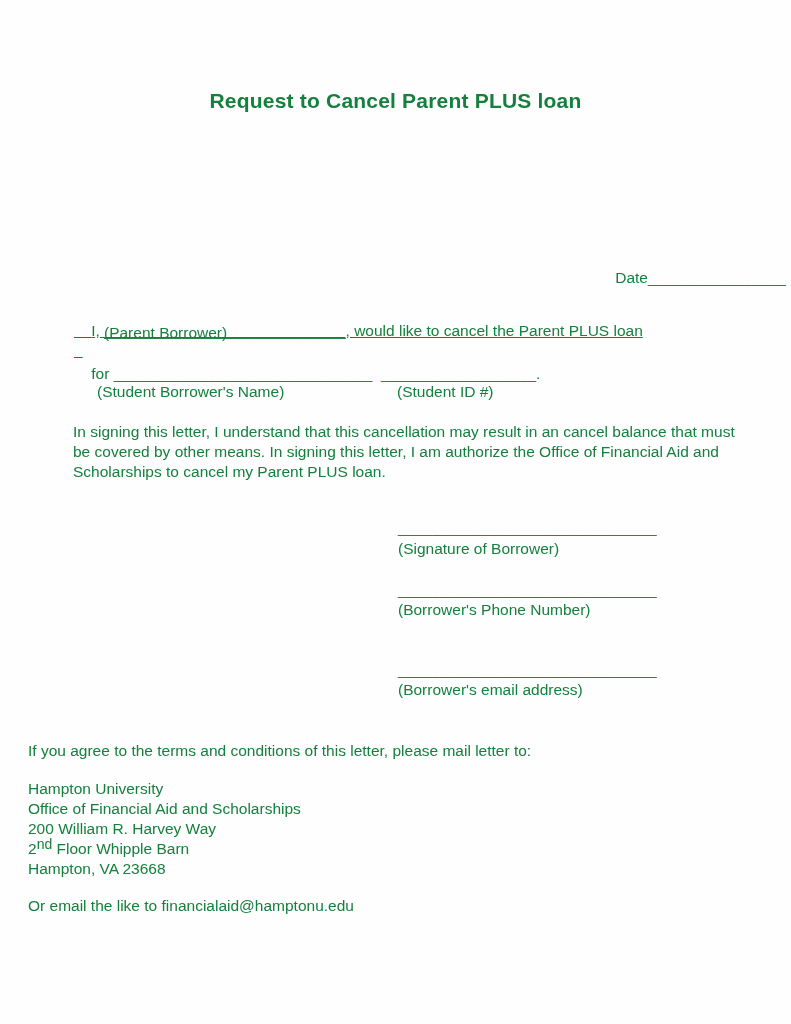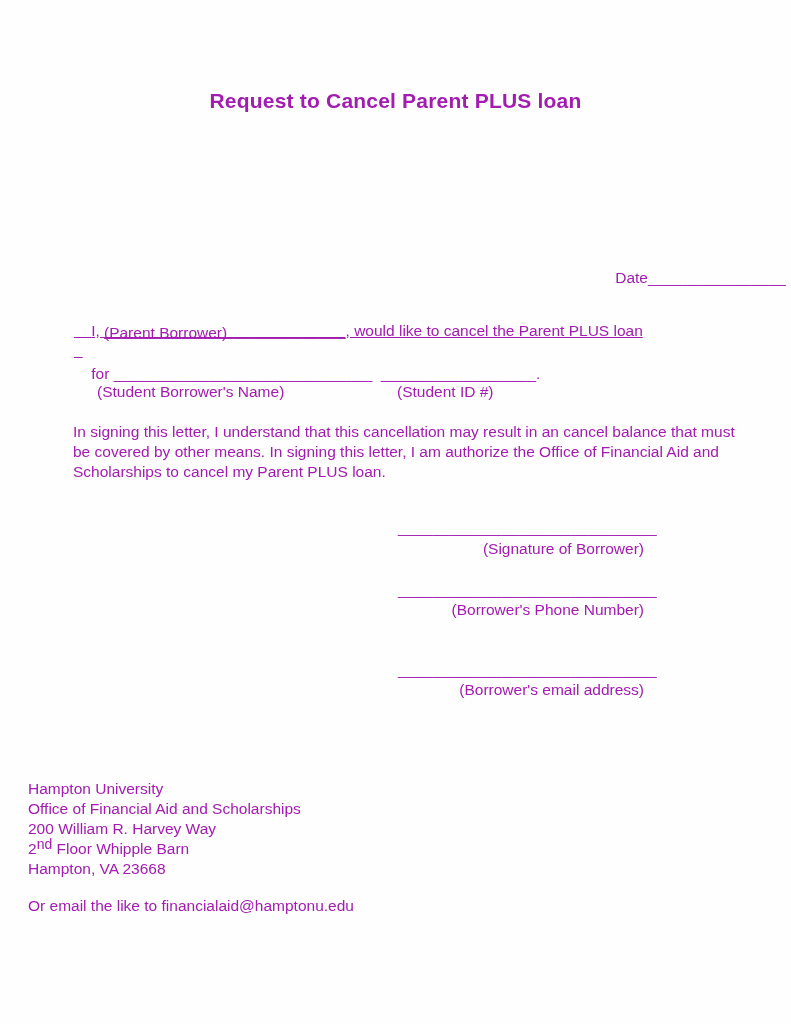--- a/index.html
+++ b/index.html
@@ -5,21 +5,21 @@
   * { margin: 0; padding: 0; box-sizing: border-box; }
   html, body { background: #e9e9e9; }
   .page {
     position: relative;
     width: 791px;
     height: 1024px;
     background: #fefefe;
     font-family: "Liberation Sans", "DejaVu Sans", sans-serif;
     font-size: 15.5px;
     line-height: 20px;
-    color: #a21caf;
+    color: #15803d;
     overflow: hidden;
     margin: 0 auto;
   }
   .abs { position: absolute; }
   .title {
     top: 88px;
     left: 0;
     width: 100%;
     text-align: center;
     font-size: 21px;
@@ -33,21 +33,21 @@
   .opening-label { top: 323px; left: 104px; }
   .for-line    { top: 344px; left: 74px; }
   .for-label-1 { top: 382px; left: 97px; }
   .for-label-2 { top: 382px; left: 397px; }
   .body-para   { top: 422px; left: 73px; }
   .body-para div { white-space: nowrap; }
   .sig-group { left: 398px; width: 260px; text-align: left; }
   .sig-1 { top: 518px; }
   .sig-2 { top: 580px; }
   .sig-3 { top: 660px; }
-  .sig-label { left: 384px; width: 260px; text-align: right; }
+  .sig-label { left: 398px; width: 260px; text-align: left; }
   .sig-label-1 { top: 539px; }
   .sig-label-2 { top: 600px; }
   .sig-label-3 { top: 680px; }
   .mail-intro  { top: 741px; left: 28px; }
   .address     { top: 779px; left: 28px; }
   .address div { white-space: pre-wrap; }
   sup.ord { font-size: 14px; line-height: 0; vertical-align: 5px; }
   .email-note  { top: 896px; left: 28px; }
 </style>
 </head>
@@ -80,20 +80,21 @@
 
   <div class="abs sig-group sig-1">______________________________</div>
   <div class="abs sig-label sig-label-1">(Signature of Borrower)</div>
 
   <div class="abs sig-group sig-2">______________________________</div>
   <div class="abs sig-label sig-label-2">(Borrower's Phone Number)</div>
 
   <div class="abs sig-group sig-3">______________________________</div>
   <div class="abs sig-label sig-label-3">(Borrower's email address)</div>
 
+  <div class="abs mail-intro">If you agree to the terms and conditions of this letter, please mail letter to:</div>
 
   <div class="abs address">
     <div>Hampton University</div>
     <div>Office of Financial Aid and Scholarships</div>
     <div>200 William R. Harvey Way</div>
     <div><span>2</span><sup class="ord">nd</sup><span> Floor Whipple Barn</span></div>
     <div>Hampton, VA 23668</div>
   </div>
 
   <div class="abs email-note">Or email the like to financialaid@hamptonu.edu</div>

